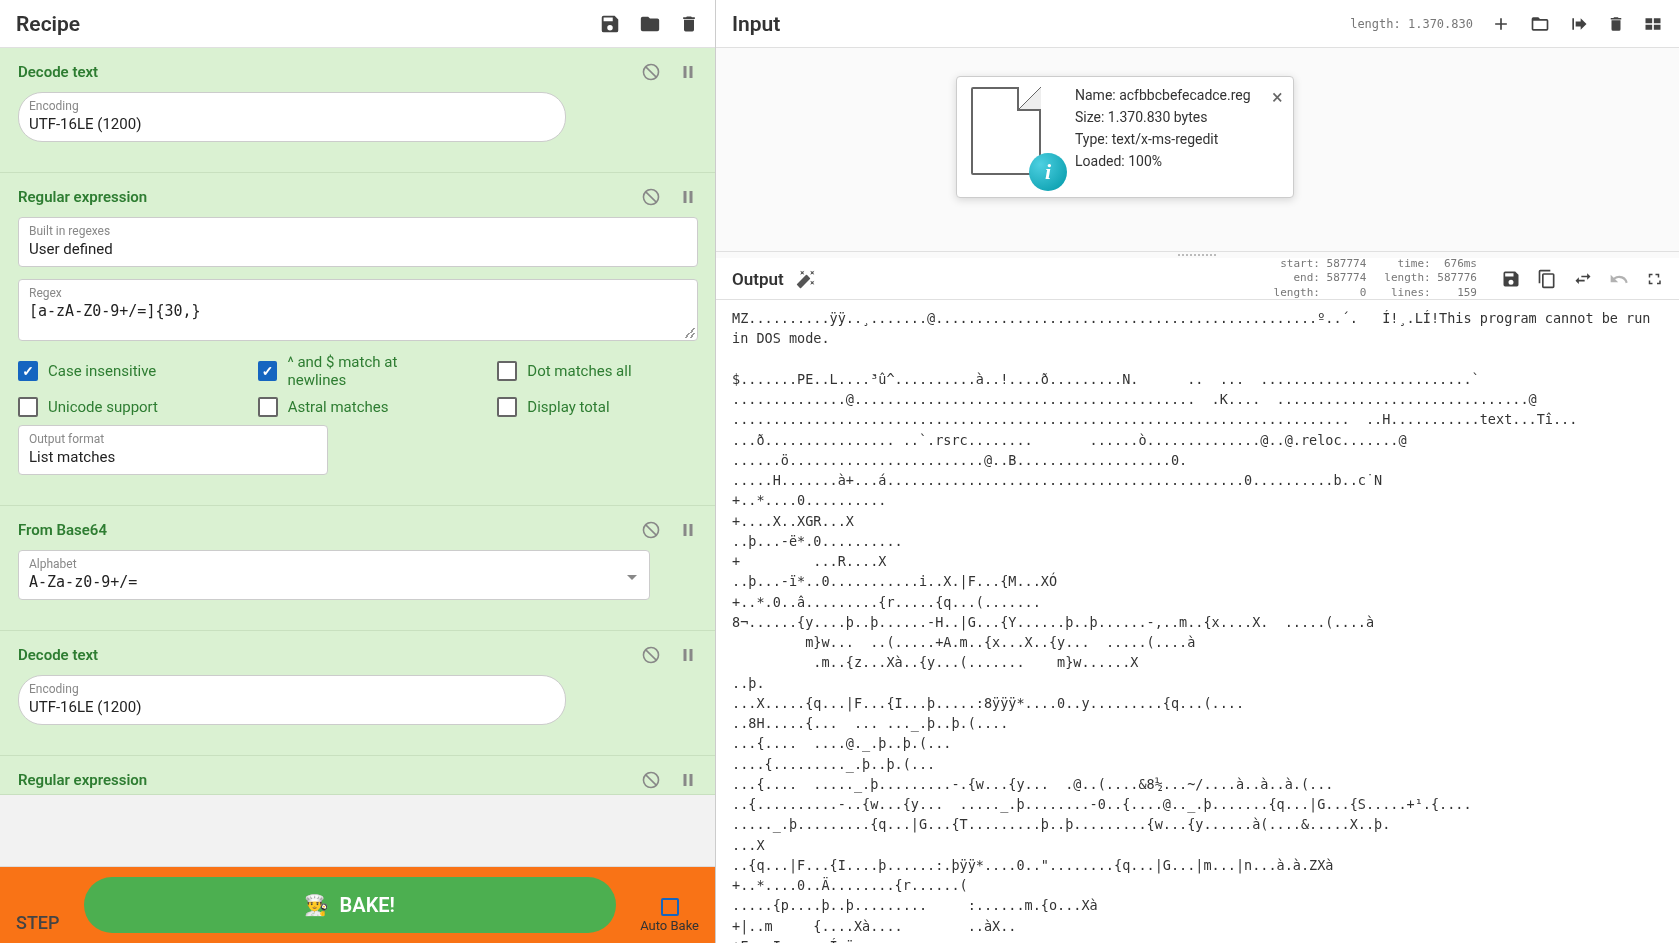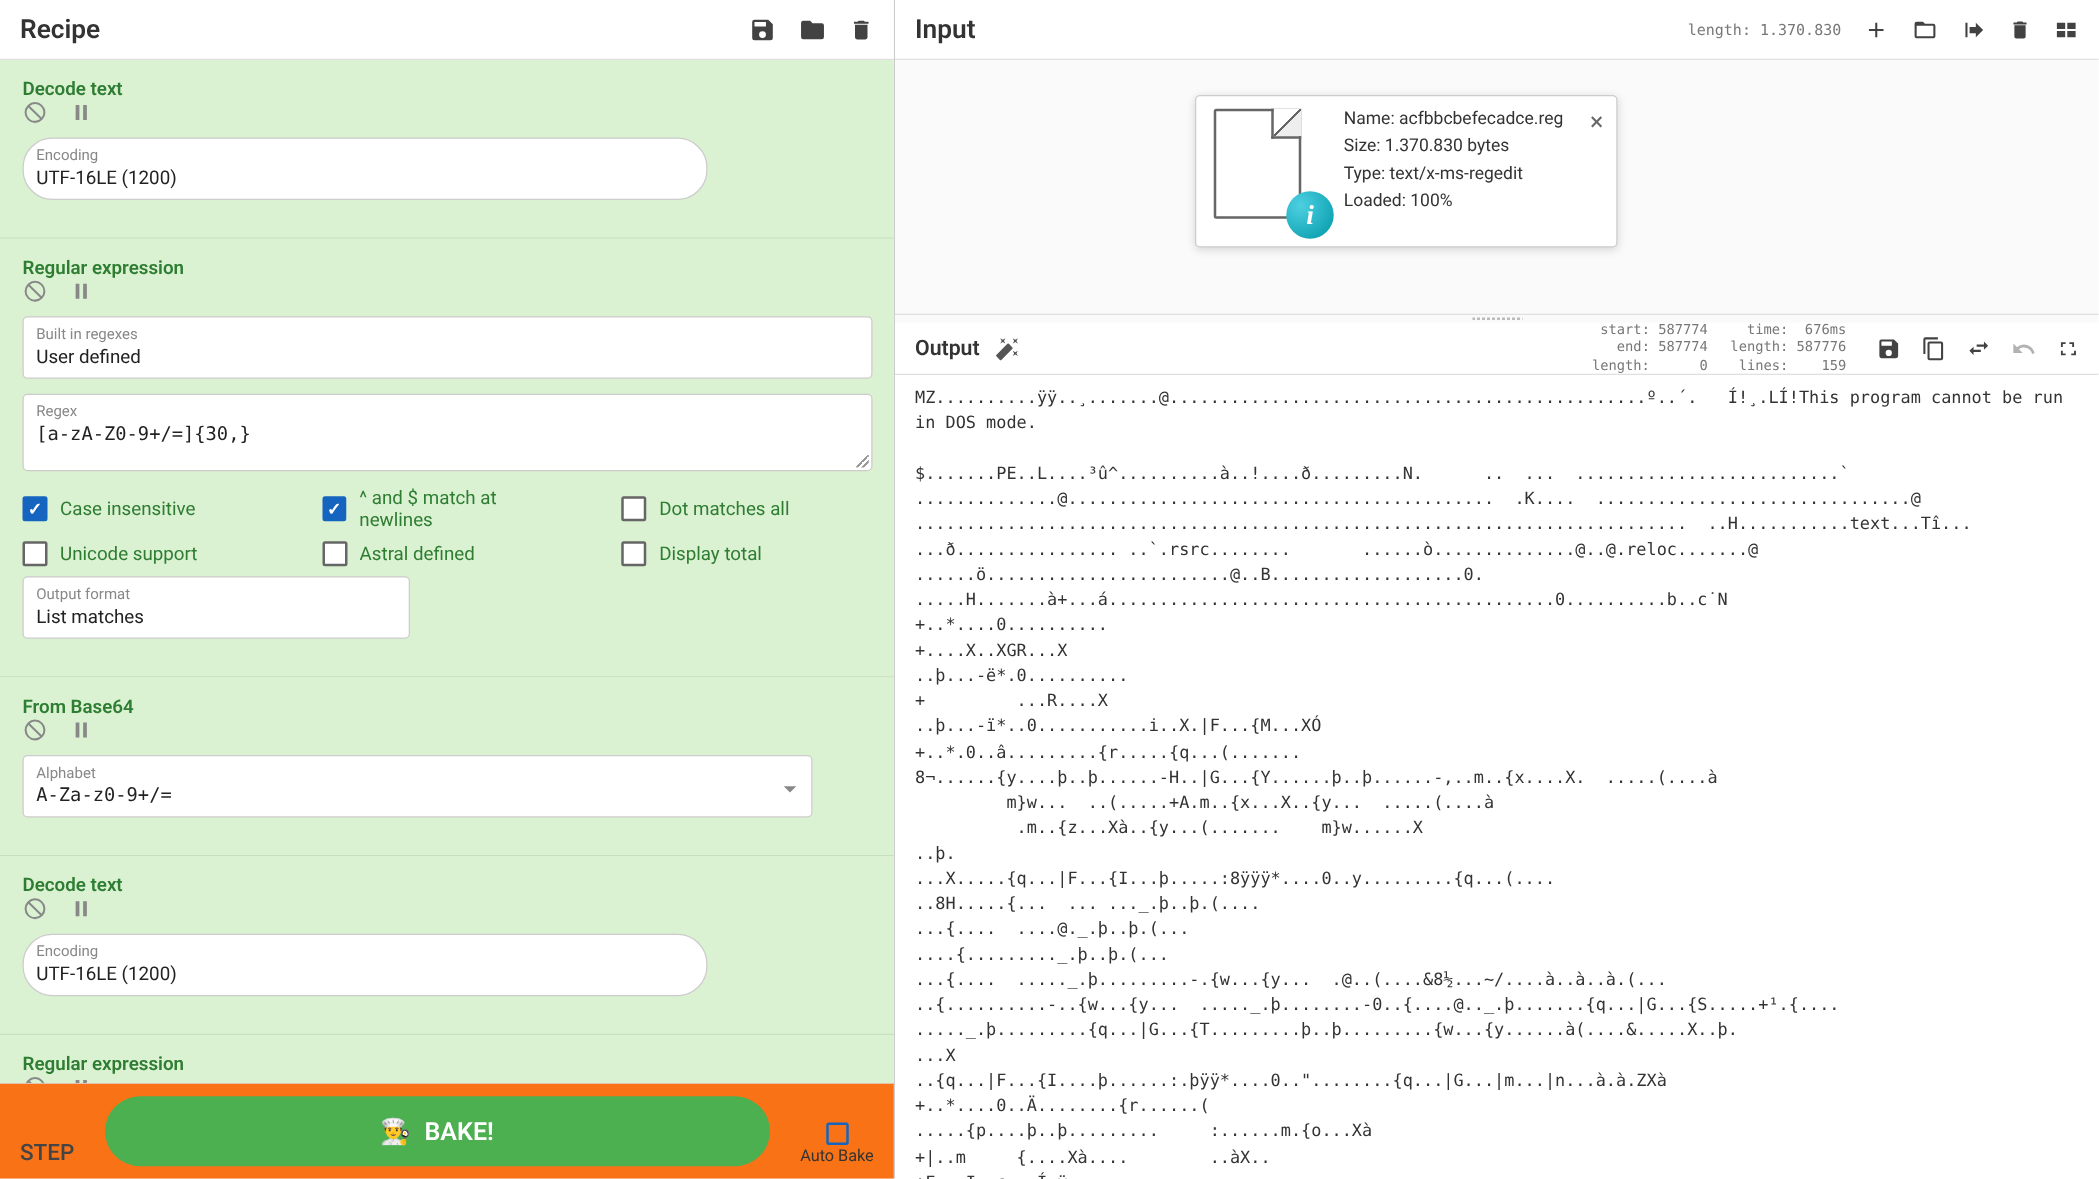--- a/index.html
+++ b/index.html
@@ -52,23 +52,22 @@
   background: #f2f2f2;
 }
 .op {
   background: #daf1d2;
   border-bottom: 1px solid #c8e0bf;
   padding: 14px 18px 18px;
 }
 .op-header {
   display: flex;
   justify-content: space-between;
-  align-items: flex-start;
+  align-items: center;
   margin-bottom: 10px;
-  flex-direction: column;
 }
 .op-title {
   color: #2e7d32;
   font-weight: 600;
   font-size: 15px;
 }
 .op-ctrl { display: flex; gap: 18px; }
 .op-ctrl svg { fill: #888; }
 .field {
   background: #fff;
@@ -399,21 +398,21 @@
             <span class="chk-label">Dot matches all</span>
           </div>
       </div>
       <div class="checkbox-row">
         <div class="checkbox-item">
             <span class="chk"></span>
             <span class="chk-label">Unicode support</span>
           </div>
         <div class="checkbox-item">
             <span class="chk"></span>
-            <span class="chk-label">Astral defined</span>
+            <span class="chk-label">Astral matches</span>
           </div>
         <div class="checkbox-item">
             <span class="chk"></span>
             <span class="chk-label">Display total</span>
           </div>
       </div>
       <div class="field field-quarter">
         <div class="field-label">Output format</div>
         <div class="field-value">List matches</div>
       </div>

